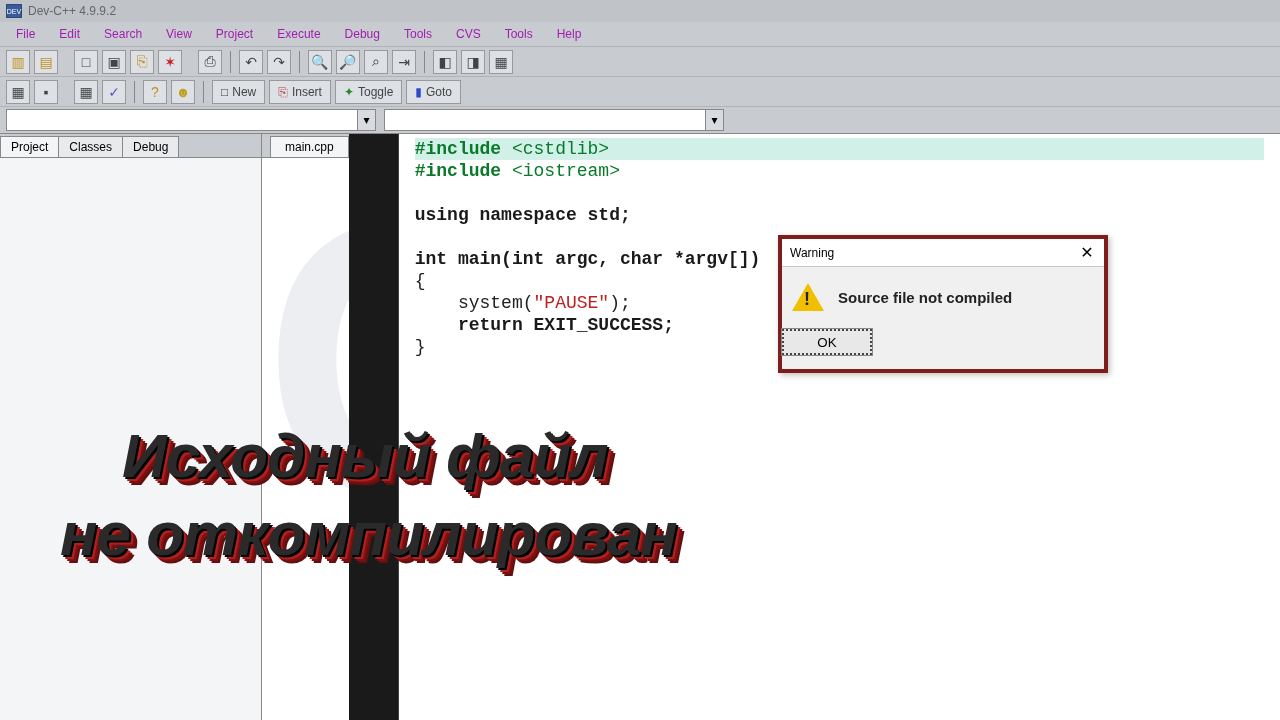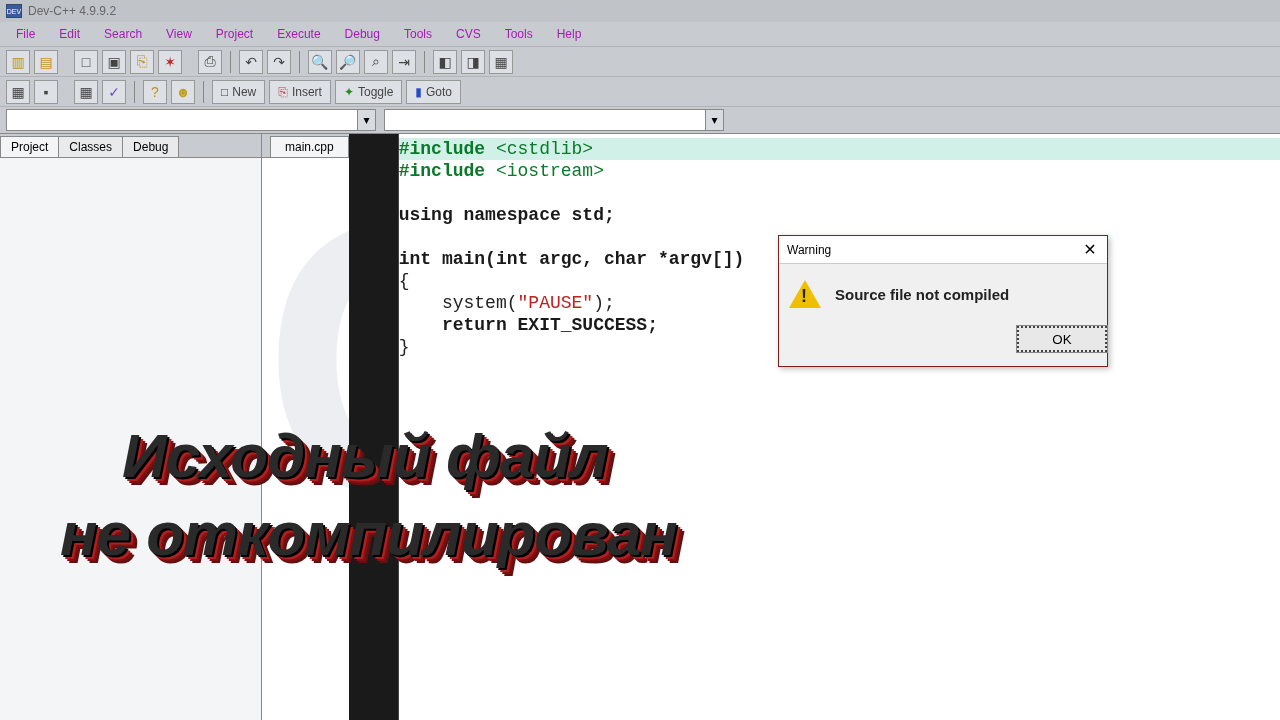--- a/index.html
+++ b/index.html
@@ -135,38 +135,38 @@
   background: #fff;
   position: relative;
 }
 .gutter {
   width: 50px;
   background: #1a1a1a;
   border-right: 1px solid #444;
 }
 .code {
   flex: 1;
-  padding: 4px 0;
+  padding: 4px 16px;
   font-family: "Courier New", monospace;
   font-size: 18px;
   line-height: 22px;
   color: #222;
   white-space: pre;
 }
 .code .hl-line { background: #d0f0e8; display: inline-block; width: 100%; }
 .kw-pp { color: #0a7a2a; font-weight: bold; }
 .kw-inc { color: #0a7a2a; }
 .kw-blue { color: #1a1a1a; font-weight: bold; }
 .kw-str { color: #c02020; }
 .dialog {
   position: absolute;
   top: 235px; left: 778px;
   width: 330px;
   background: #f0f0f0;
-  border: 1px solid #7f1d1d;
+  border: 4px solid #7f1d1d;
   box-shadow: 2px 2px 6px rgba(0,0,0,0.25);
   z-index: 100;
 }
 .dialog-title {
   height: 28px;
   display: flex; align-items: center; justify-content: space-between;
   padding: 0 8px;
   border-bottom: 1px solid #ccc;
   background: #fff;
 }
@@ -181,21 +181,21 @@
   border-right: 16px solid transparent;
   border-bottom: 28px solid #f0c000;
   position: relative;
 }
 .warn-icon::after {
   content: "!";
   position: absolute; top: 6px; left: -4px;
   font-size: 18px; font-weight: bold; color: #222;
 }
 .dialog-footer {
-  display: flex; justify-content: flex-end;
+  display: flex; justify-content: flex-start;
   padding: 8px 0 14px 0;
 }
 .dialog-footer button {
   width: 90px; height: 26px;
   border: 2px dotted #444;
   outline: 1px solid #888;
   background: #e8e8e8;
   cursor: pointer;
 }
 .overlay-text {

